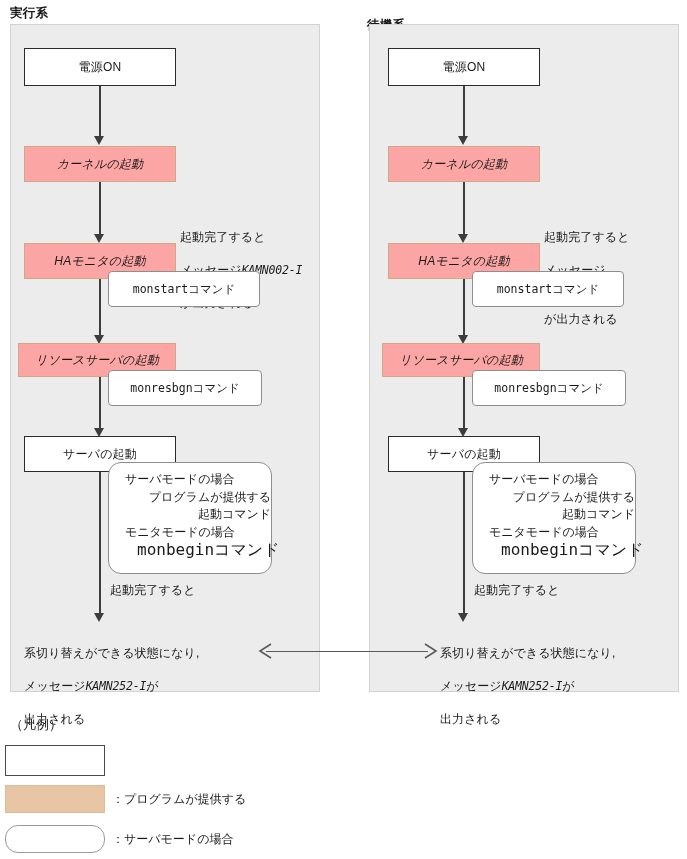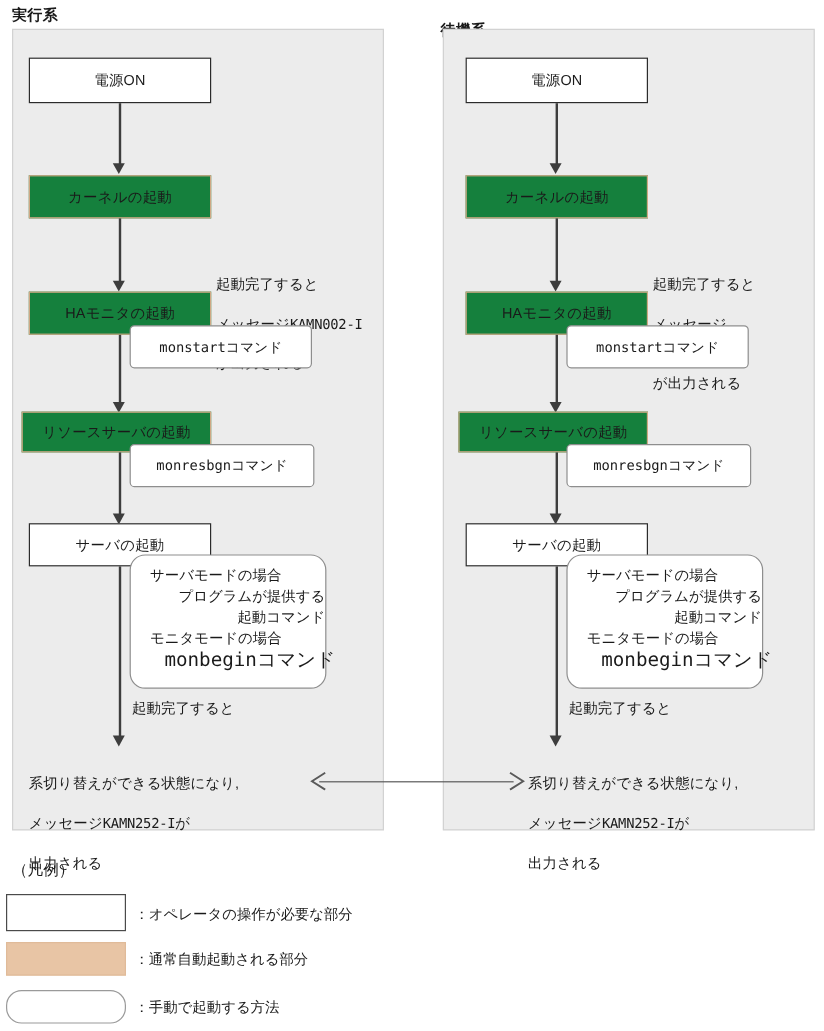--- a/index.html
+++ b/index.html
@@ -48,22 +48,23 @@
     font-size: 12px;
     line-height: 14px;
     letter-spacing: 0.2px;
     white-space: nowrap;
   }
   .node.white {
     background: #ffffff;
     border: 1.4px solid #2b2b2b;
   }
   .node.tan {
-    background: #15803d;
+    background: #fca5a5;
     border: 1px solid #cfa884;
+    font-style: italic;
   }
   .cmdbox {
     position: absolute;
     box-sizing: border-box;
     background: #ffffff;
     border: 1.2px solid #8e8e8e;
     border-radius: 4px;
     display: flex;
     align-items: center;
     justify-content: center;
@@ -93,20 +94,21 @@
     position: absolute;
     font-size: 12px;
     line-height: 16.5px;
     letter-spacing: 0.1px;
     white-space: pre-line;
   }
   .note .msgcode {
     font-family: "DejaVu Sans Mono", "Liberation Mono", monospace;
     font-size: 11.5px;
     letter-spacing: -0.2px;
+    font-style: italic;
   }
 
   
   .vline {
     position: absolute;
     width: 1.6px;
     background: #3d3d3d;
   }
   .arrowhead {
     position: absolute;
@@ -282,21 +284,20 @@
   <svg class="vee" style="left:258px; top:643px;" viewBox="0 0 14 16">
     <polyline points="13,1 2,8 13,15" fill="none" stroke="#5a5a5a" stroke-width="1.6"></polyline>
   </svg>
   <svg class="vee" style="left:424px; top:643px;" viewBox="0 0 14 16">
     <polyline points="1,1 12,8 1,15" fill="none" stroke="#5a5a5a" stroke-width="1.6"></polyline>
   </svg>
 
   <div class="legend-title" style="left:10px; top:718px;">（凡例）</div>
 
   <div class="legend-swatch white" style="left:5px; top:745px; width:100px; height:31px;"></div>
-  <div class="legend-text" style="left:112px; top:755px;">：オペレータの操作が必要な部分</div>
 
   <div class="legend-swatch tan" style="left:5px; top:785px; width:100px; height:28px;"></div>
-  <div class="legend-text" style="left:112px; top:792px;">：通常自動起動される部分</div>
+  <div class="legend-text" style="left:112px; top:792px;">：プログラムが提供する</div>
 
   <div class="legend-swatch round" style="left:5px; top:825px; width:100px; height:28px;"></div>
-  <div class="legend-text" style="left:112px; top:832px;">：手動で起動する方法</div>
+  <div class="legend-text" style="left:112px; top:832px;">：サーバモードの場合</div>
 
 </div>
 
 </body></html>

